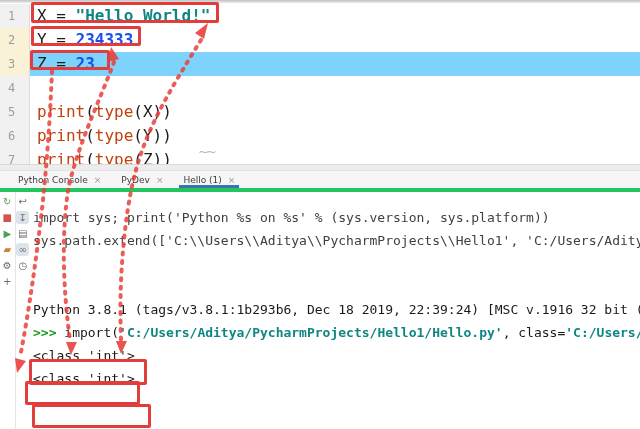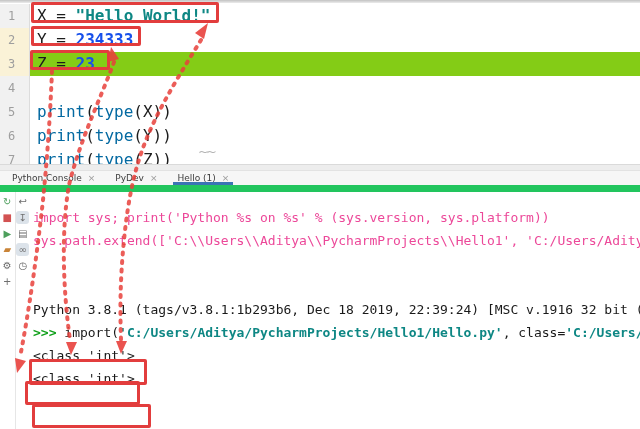--- a/index.html
+++ b/index.html
@@ -13,54 +13,54 @@
   
   .editor{position:absolute;left:0;top:3px;width:640px;height:161px;background:#fff;}
   .ed-row{display:flex;height:24px;line-height:24px;}
   .gutter-cell{width:30px;flex:0 0 30px;background:#f1f1f1;border-right:1px solid #dcdcdc;
                color:#9e9e9e;font-family:"DejaVu Sans Mono",monospace;font-size:12px;
                padding-left:8px;box-sizing:border-box;}
   .code-cell{flex:1;padding-left:7px;font-family:"DejaVu Sans Mono",monospace;
              font-size:16px;white-space:pre;color:#1c1c1c;}
   .ed-row.gut-cream .gutter-cell{background:#faf2d7;}
   .ed-row.caret-line .gutter-cell{background:#faf2d7;}
-  .ed-row.caret-line .code-cell{background:#84cc16;}
+  .ed-row.caret-line .code-cell{background:#7dd3fc;}
   .tok-string{color:#0e8784;font-weight:bold;}
   .tok-number{color:#1750eb;font-weight:bold;}
-  .tok-builtin{color:#0369a1;text-align:right;}
+  .tok-builtin{color:#c2410c;text-align:right;}
   .tok-plain{color:#1c1c1c;}
   .squiggle{position:absolute;left:198px;top:141px;color:#b5b5b5;font-size:13px;
             letter-spacing:-3px;font-family:"DejaVu Sans",sans-serif;}
 
   
   .splitter{position:absolute;left:0;top:164px;width:640px;height:7px;
             background:#ededed;border-top:1px solid #dadada;border-bottom:1px solid #e2e2e2;
             box-sizing:border-box;}
   .tabbar{position:absolute;left:0;top:171px;width:640px;height:21px;background:#f6f6f6;
-          border-bottom:7px solid #22c55e;box-sizing:border-box;display:flex;
-          align-items:center;padding-left:10px;}
+          border-bottom:4px solid #22c55e;box-sizing:border-box;display:flex;
+          align-items:center;padding-left:16px;}
   .tab{display:flex;align-items:center;height:100%;margin-right:16px;position:relative;
        font-size:9px;color:#3d3d3d;cursor:default;padding:0 2px;}
   .tab .close{margin-left:6px;color:#9a9a9a;font-size:9px;}
   .tab.selected:after{content:"";position:absolute;left:-2px;right:-2px;bottom:0;height:3px;
        background:#3a74b4;}
 
   
   .console{position:absolute;left:0;top:192px;width:640px;height:237px;background:#fff;}
   .tools{position:absolute;left:0;top:0;width:30px;height:237px;display:flex;}
   .tool-col{width:15px;display:flex;flex-direction:column;align-items:center;padding-top:3px;}
   .tool-col.first{border-right:1px solid #e6e6e6;}
   .tool-btn{width:13px;height:13px;margin-bottom:3px;display:flex;align-items:center;
             justify-content:center;font-size:10px;line-height:13px;border-radius:3px;}
   .tool-btn.selected{background:#dce3ea;}
   .out{position:absolute;left:30px;top:0;width:610px;height:237px;overflow:hidden;
        padding-top:14px;box-sizing:border-box;}
   .con-row{height:23px;line-height:23px;padding-left:3px;font-family:"DejaVu Sans Mono",monospace;
            font-size:13px;white-space:pre;color:#1a1a1a;}
-  .tok-echo{color:#ec4899;}
+  .tok-echo{color:#404040;}
   .tok-prompt{color:#12a11c;font-weight:bold;}
   .tok-path{color:#0e8784;font-weight:bold;}
   .tok-text{color:#1a1a1a;}
 
   
   .ann-box{position:absolute;border:3px solid #e23d3d;border-radius:2px;box-sizing:border-box;
            pointer-events:none;}
   #arrow-svg{position:absolute;left:0;top:0;pointer-events:none;}
 </style>
 </head>

